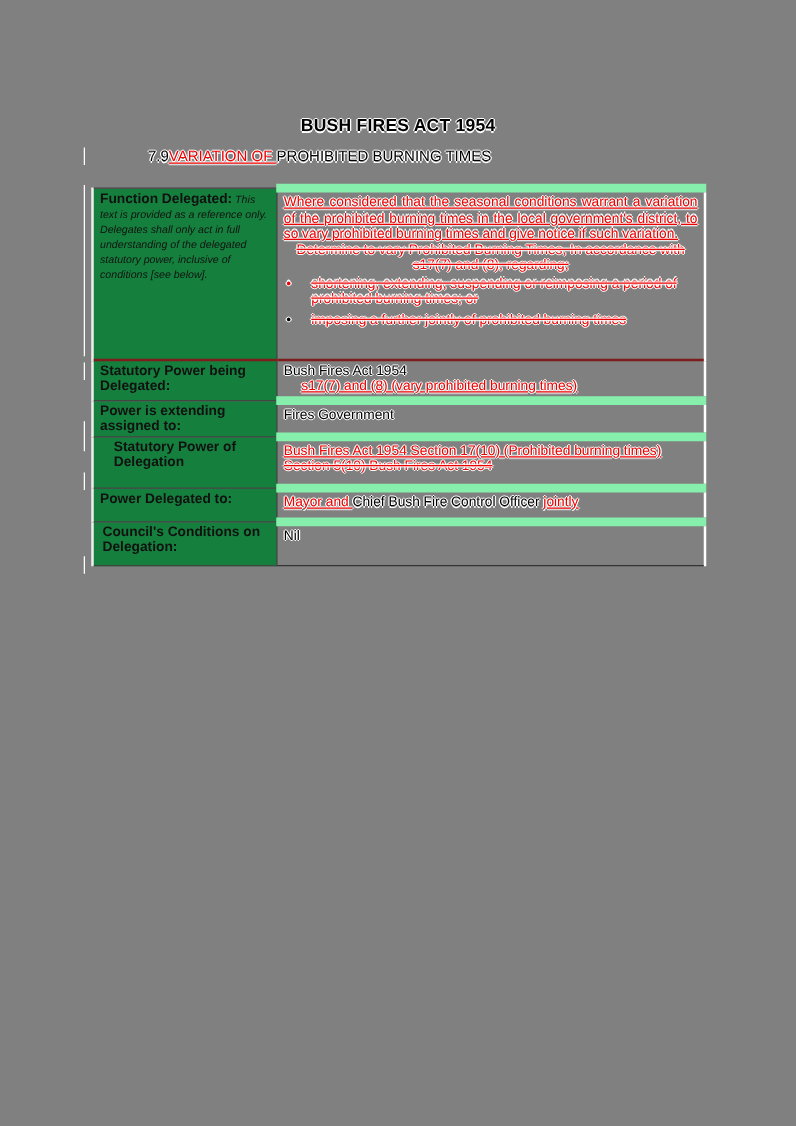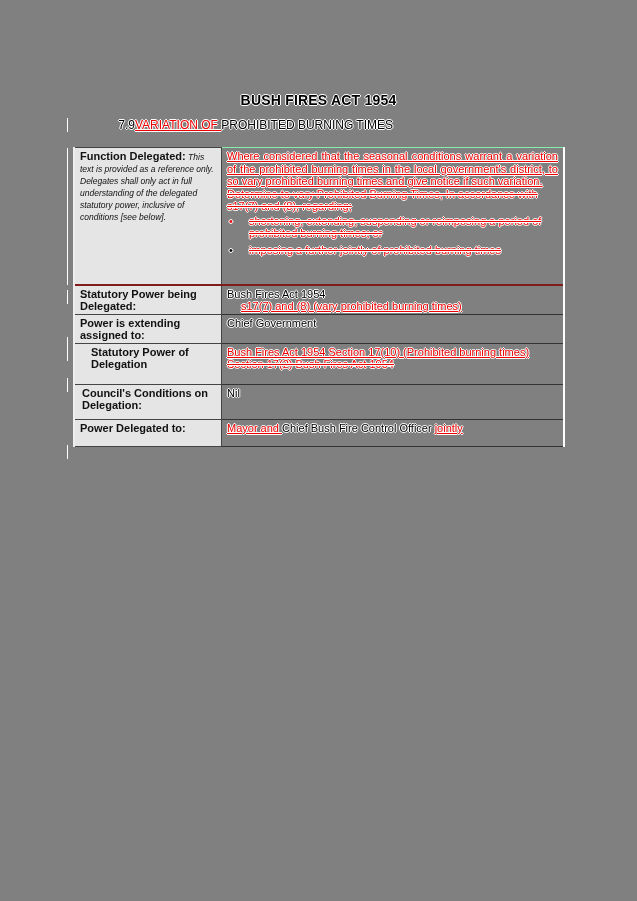--- a/index.html
+++ b/index.html
@@ -18,25 +18,25 @@
     position:absolute; top:118px; left:77px; font-size:12px; font-weight:normal;text-align:right;
   }
   .heading .num { display:inline-block; width:58px; }
   .heading .ins { color:#e00; text-decoration:underline; text-decoration-color:#e00; }
   table.deleg {
     position:absolute; top:147px; left:73px; width:492px; border-collapse:collapse;
     font-size:11px;
   }
   table.deleg td { vertical-align:top; padding:2px 5px; }
   td.lbl {
-    width:125px; background:#e5e5e5; border:1px solid #444; font-weight:bold; color:#111;
+    width:125px; background:#15803d; border:1px solid #444; font-weight:bold; color:#111;
     border-left:2px solid #eee;
   }
   td.val {
-    background:#808080; border-top:1px solid #86efac; border-bottom:1px solid #333;
+    background:#808080; border-top:7px solid #86efac; border-bottom:1px solid #333;
     border-right:2px solid #fff; color:#000; padding-left:5px;
   }
   .lbl .italic { font-weight:normal; font-style:italic; font-size:8.5px; }
   .red { color:#e00; }
   .u { text-decoration:underline; }
   .s { text-decoration:line-through; }
   .just { text-align:justify; line-height:12.5px; }
   .bullets { margin:2px 0 0 0; padding-left:0; list-style:none; }
   .bullets li { position:relative; padding-left:22px; line-height:12.5px; }
   .bullets li .dot { position:absolute; left:2px; top:0; }
@@ -60,49 +60,49 @@
 <div class="change-bar" style="top:445px;height:14px;"></div>
 
 <table class="deleg">
   <tbody>
       <tr>
     <td class="lbl" style="height:132px;">
       <span>Function Delegated:</span><span class="italic"> This text is provided as a reference only.  Delegates shall only act in full understanding of the delegated statutory power, inclusive of conditions [see below].</span>
     </td>
     <td class="val">
       <div class="just red u outline-red-on-white">Where considered that the seasonal conditions warrant a variation of the prohibited burning times in the local government's district, to so vary prohibited burning times and give notice if such variation.</div>
-      <div class="red s outline-red-on-white" style="line-height:12.5px;">Determine to vary Prohibited Burning Times, In accordance with s17(7) and (8), regarding;</div>
+      <div class="red s outline-red-on-white" style="line-height:12.5px;text-align:center;">Determine to vary Prohibited Burning Times, In accordance with s17(7) and (8), regarding;</div>
       <ul class="bullets">
         <li><span class="dot red outline-red-on-white">•</span><span class="red s outline-red-on-white">shortening, extending, suspending or reimposing a period of prohibited burning times; or</span></li>
         <li style="margin-top:4px;"><span class="dot" style="color:#000;text-shadow:-1px 0 #fff,1px 0 #fff,0 -1px #fff,0 1px #fff;">•</span><span class="red s outline-red-on-white">imposing a further jointly of prohibited burning times</span></li>
       </ul>
     </td>
   </tr>
   <tr class="thick-top">
     <td class="lbl">Statutory Power being Delegated:</td>
     <td class="val">
       <div class="outline-white">Bush Fires Act 1954</div>
       <div class="indent red u outline-red-on-white">s17(7) and (8) (vary prohibited burning times)</div>
     </td>
   </tr>
   <tr>
     <td class="lbl">Power is extending assigned to:</td>
-    <td class="val outline-white">Chief Government</td>
+    <td class="val outline-white">Fires Government</td>
   </tr>
   <tr>
     <td class="lbl" style="height:36px;padding-left:16px;">Statutory Power of Delegation</td>
     <td class="val">
       <div class="red u outline-red-on-white">Bush Fires Act 1954 Section 17(10)  (Prohibited burning times)</div>
-      <div class="red s outline-red-on-white">Section 17(2) Bush Fires Act 1954</div>
+      <div class="red s outline-red-on-white">Section 5(10) Bush Fires Act 1954</div>
     </td>
-  </tr>
-  <tr>
-    <td class="lbl" style="height:30px;padding-left:7px;">Council's Conditions on Delegation:</td>
-    <td class="val outline-white">Nil</td>
   </tr>
   <tr>
     <td class="lbl" style="height:22px;">Power Delegated to:</td>
     <td class="val">
       <span class="red u outline-red-on-white">Mayor and </span><span class="outline-white">Chief Bush Fire Control Officer</span> <span class="red u outline-red-on-white">jointly</span>
     </td>
   </tr>
+  <tr>
+    <td class="lbl" style="height:30px;padding-left:7px;">Council's Conditions on Delegation:</td>
+    <td class="val outline-white">Nil</td>
+  </tr>
 </tbody>
   </table>
 
 </body></html>

